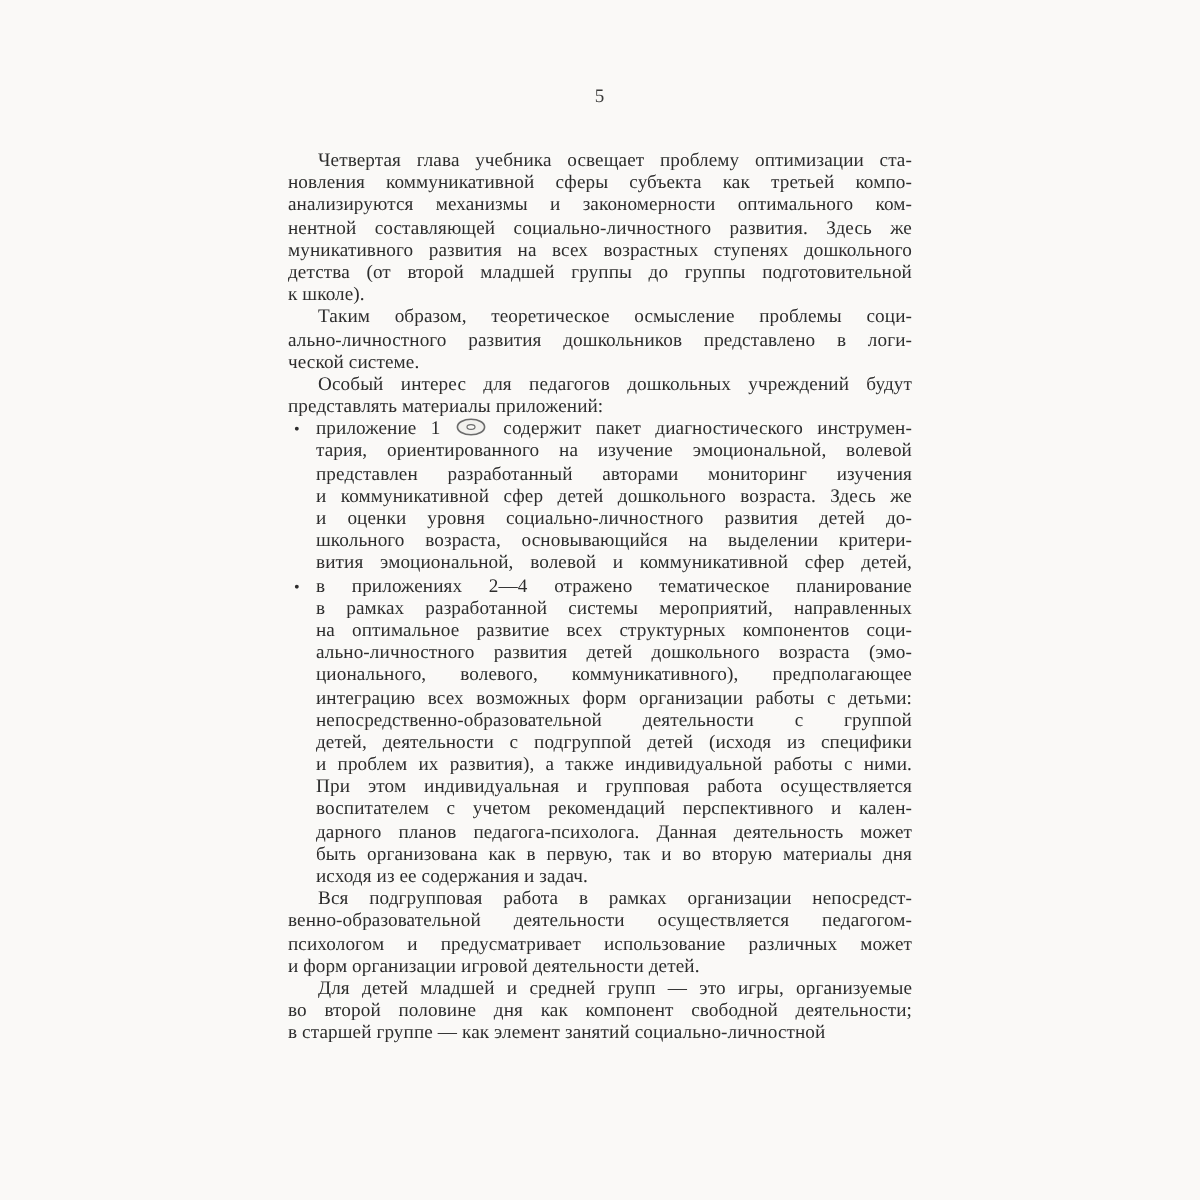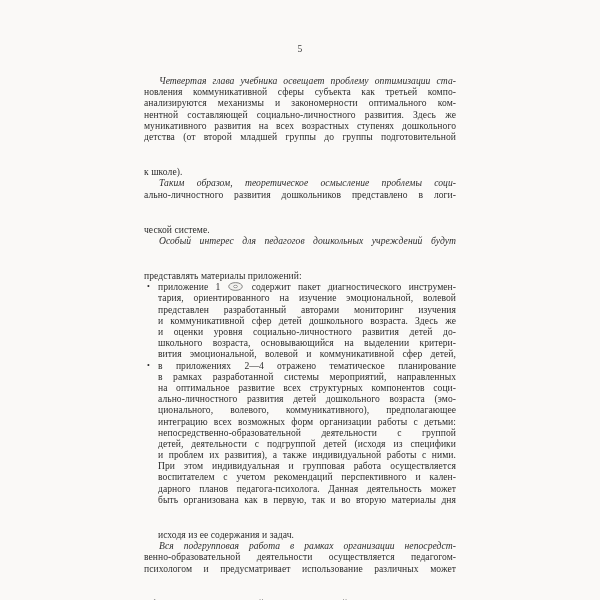--- a/index.html
+++ b/index.html
@@ -42,25 +42,23 @@
     line-height: 11.2px;
     font-size: 9.6px;
     white-space: nowrap;
     text-align: justify;
     text-align-last: justify;
     letter-spacing: 0.05px;
   }
   .line.last {
     text-align: center;
     text-align-last: left;
-    margin-top: 24px;
   }
   .line.indent {
     text-indent: 15px;
-    font-style: italic;
   }
   .bullet {
     margin-left: 14px;
   }
   .bullet .line {
     width: 298px;
   }
   .marker {
     position: absolute;
     left: -11px;
@@ -129,14 +127,19 @@
         <div class="line">дарного планов педагога-психолога. Данная деятельность может</div>
         <div class="line">быть организована как в первую, так и во вторую материалы дня</div>
         <div class="line last">исходя из ее содержания и задач.</div>
       </div>
       <div class="para">
         <div class="line indent">Вся подгрупповая работа в рамках организации непосредст-</div>
         <div class="line">венно-образовательной деятельности осуществляется педагогом-</div>
         <div class="line">психологом и предусматривает использование различных может</div>
         <div class="line last">и форм организации игровой деятельности детей.</div>
       </div>
+      <div class="para">
+        <div class="line indent">Для детей младшей и средней групп — это игры, организуемые</div>
+        <div class="line">во второй половине дня как компонент свободной деятельности;</div>
+        <div class="line last">в старшей группе — как элемент занятий социально-личностной</div>
+      </div>
     </div>
 </div>
 
 </body></html>

